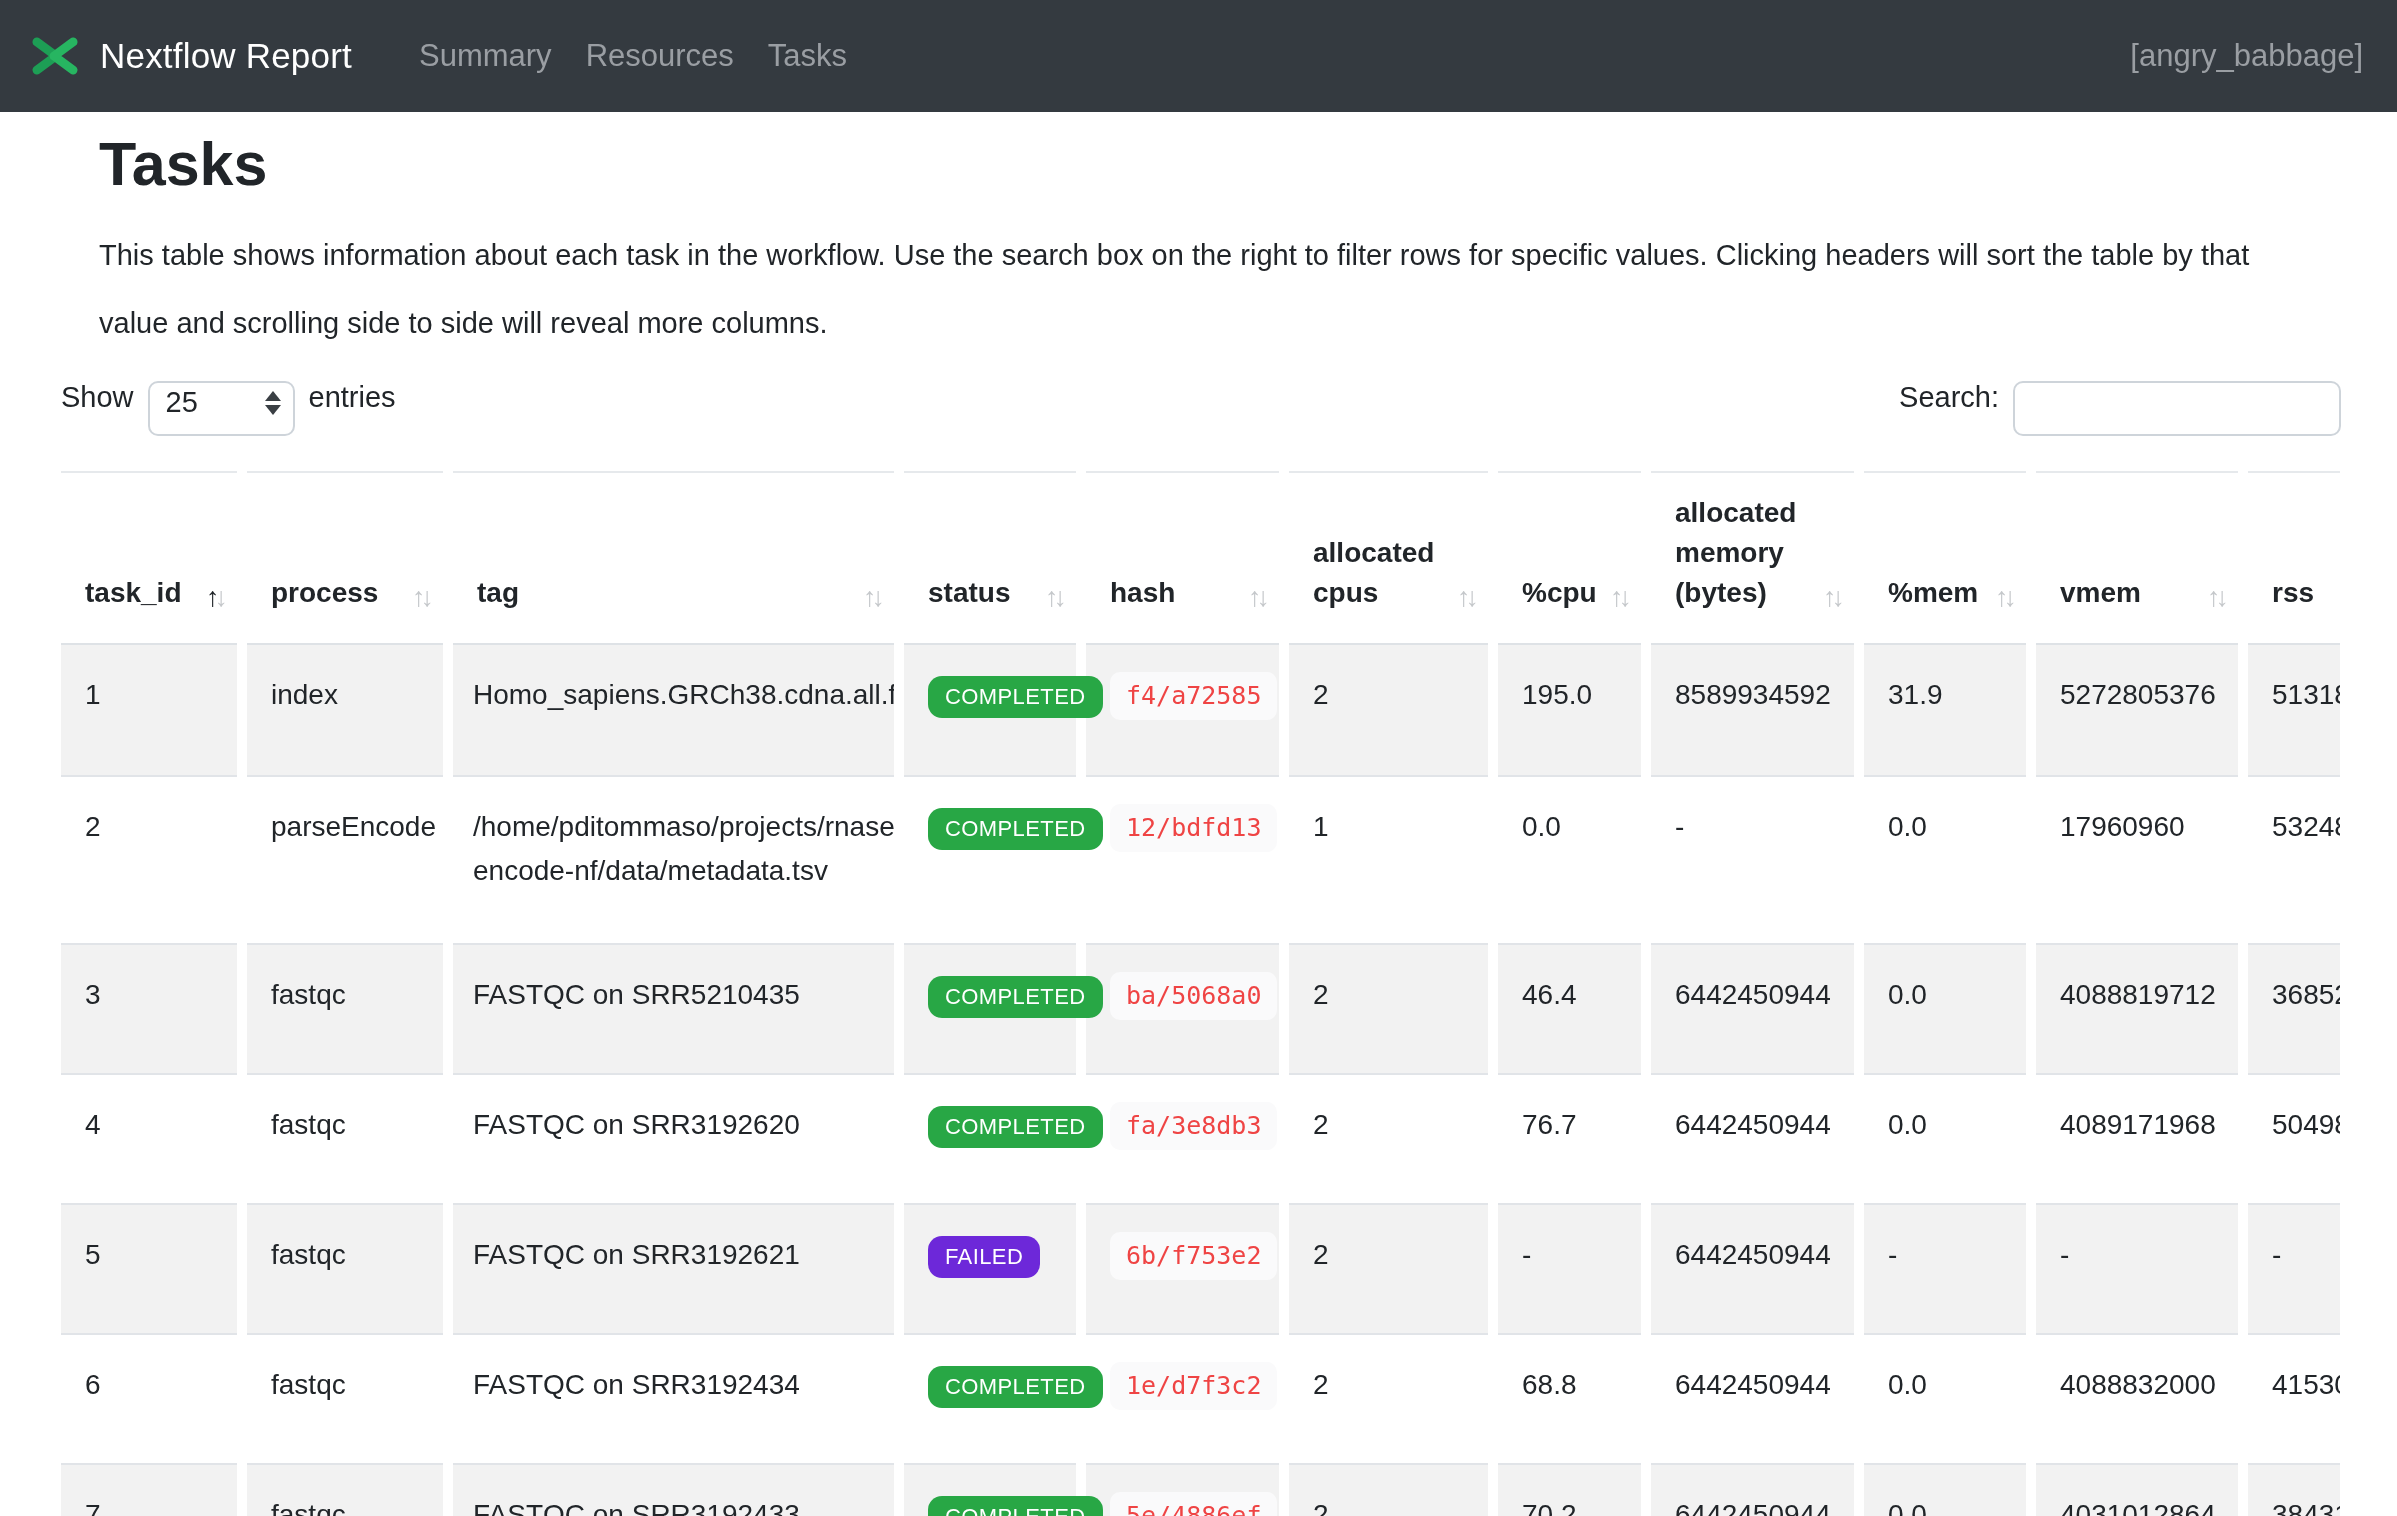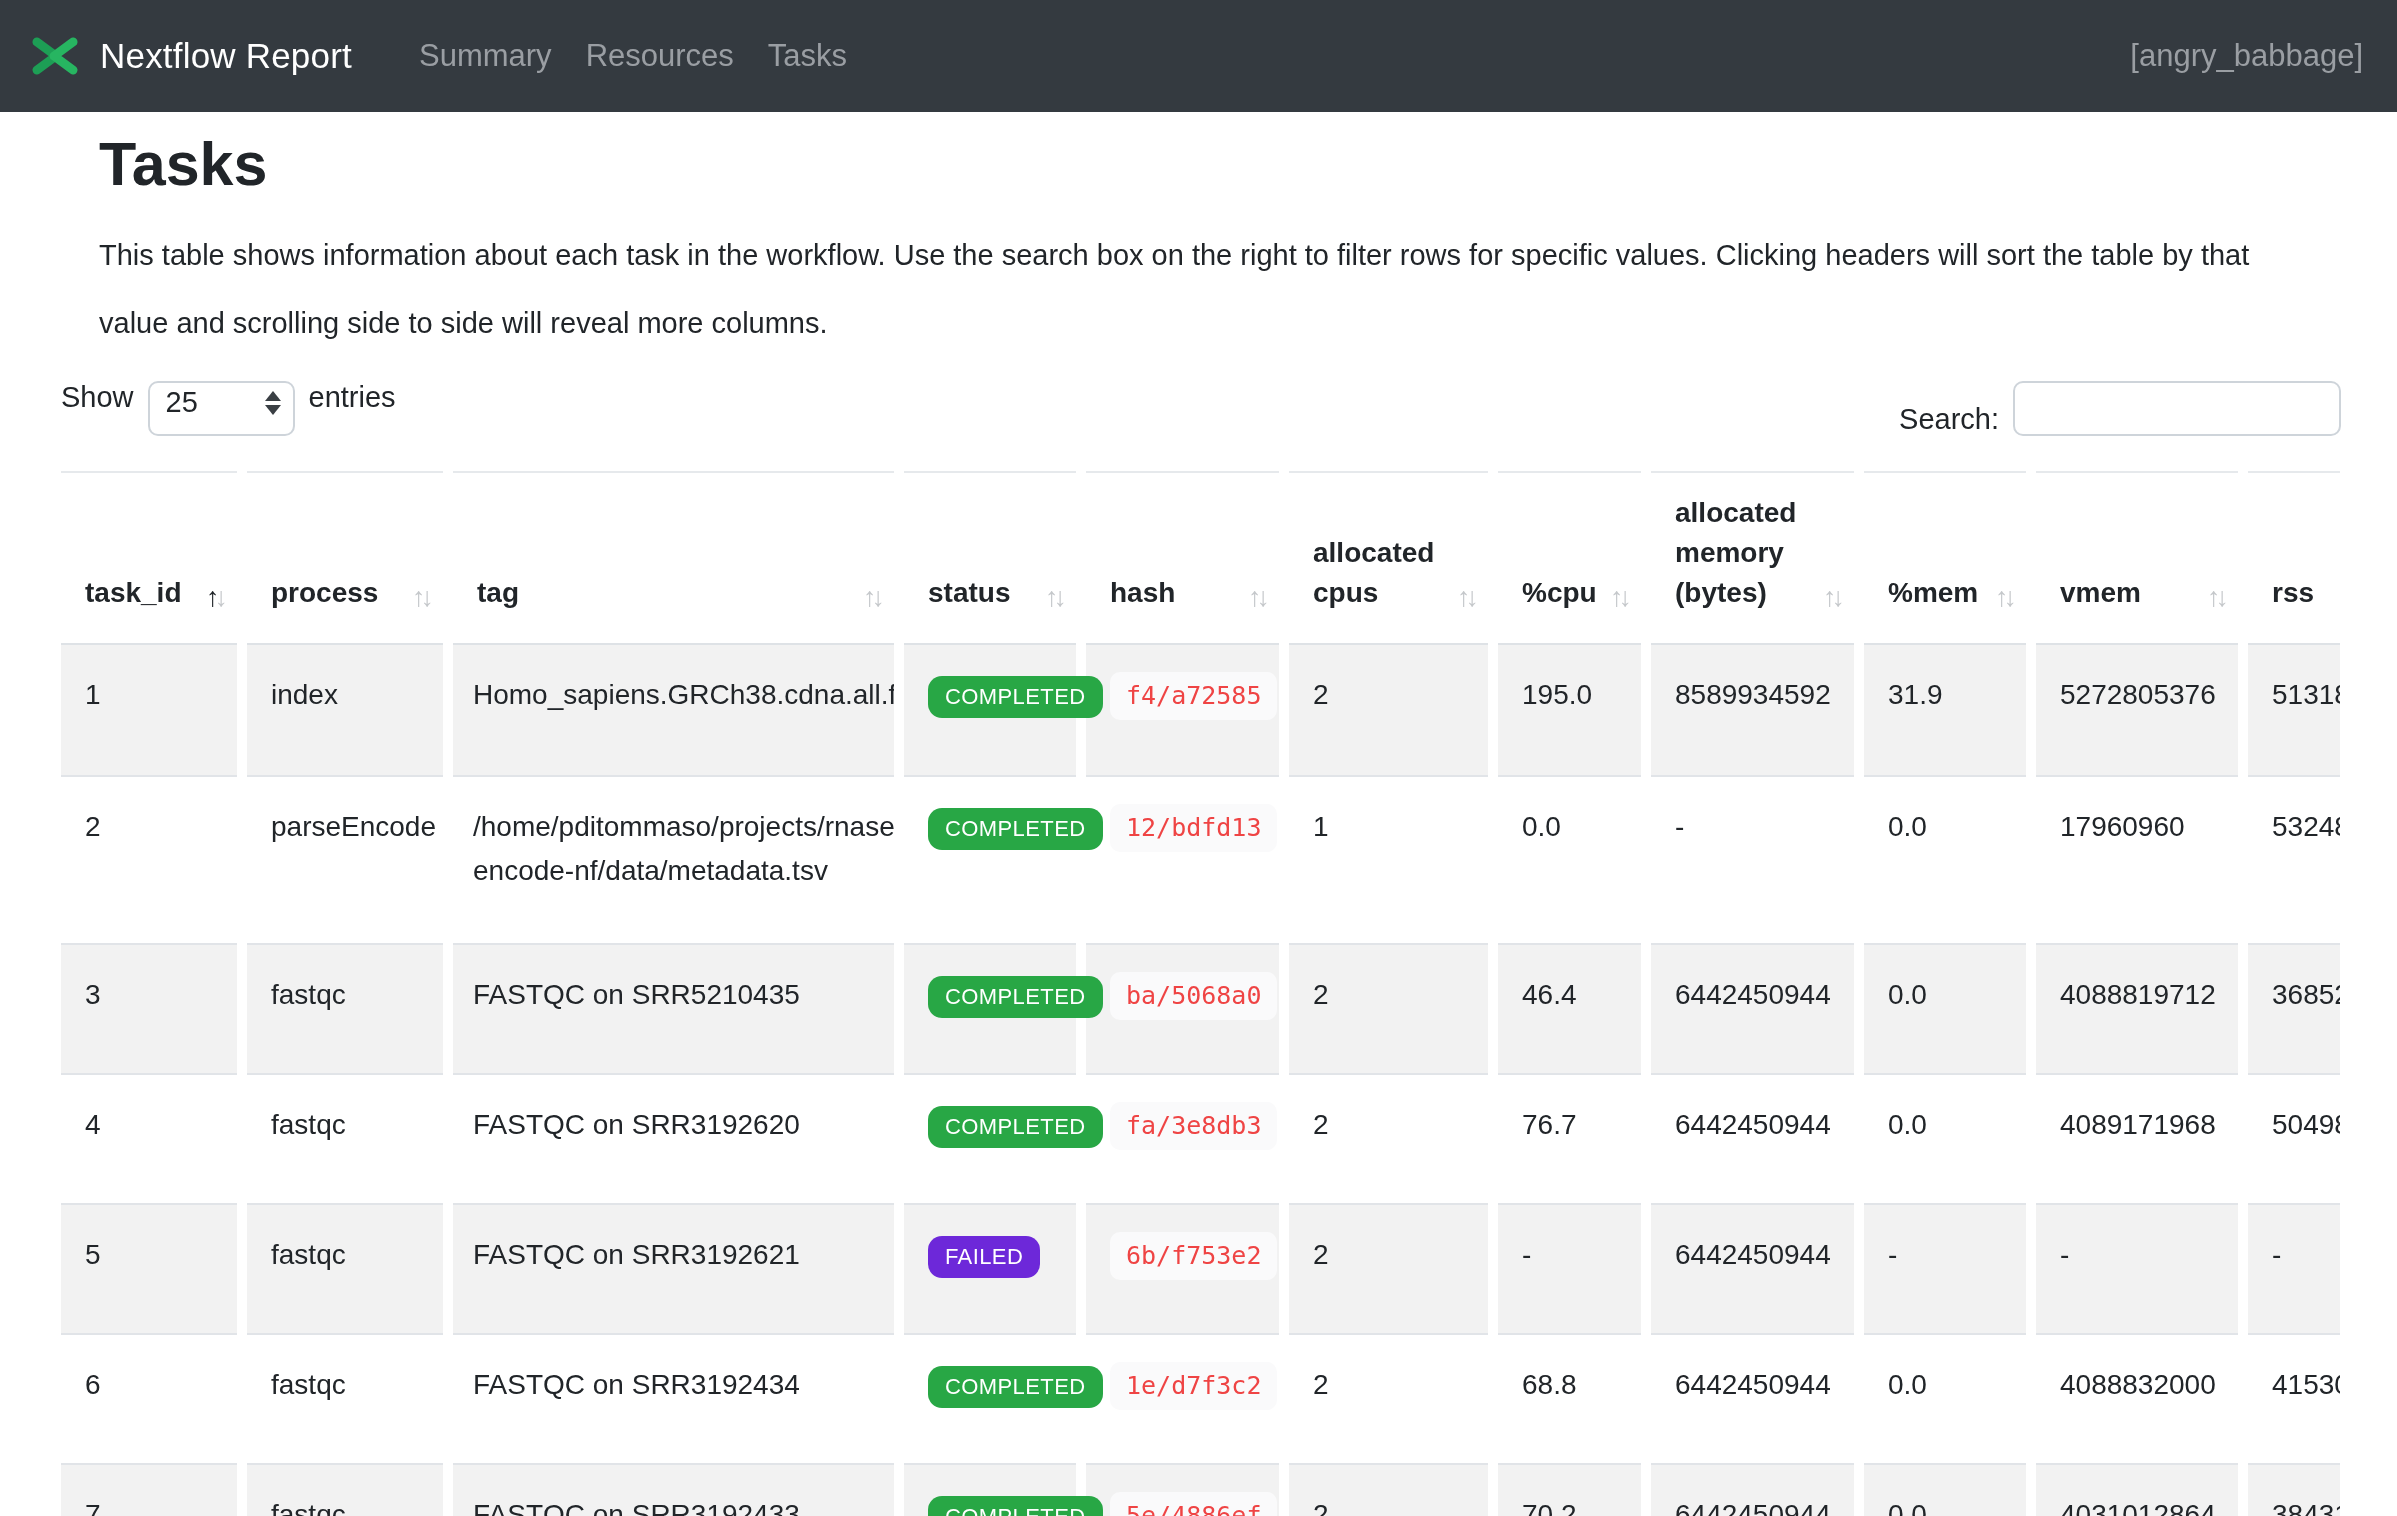--- a/index.html
+++ b/index.html
@@ -33,21 +33,21 @@
   .length-control { display: flex; align-items: flex-start; }
   .select-box {
     display: inline-flex; align-items: center; justify-content: space-between;
     width: 147px; height: 55px; margin: 0 14px; padding: 0 12px 12px 16px;
     border: 2px solid #ced4da; border-radius: 10px; background: #fff; cursor: default;
   }
   .select-box .val { font-size: 29px; color: #212529; }
   .spinner { display: inline-flex; flex-direction: column; align-items: center; }
   .spinner .tri-up { width: 0; height: 0; border-left: 8px solid transparent; border-right: 8px solid transparent; border-bottom: 10px solid #3a3f44; margin-bottom: 4px; }
   .spinner .tri-down { width: 0; height: 0; border-left: 8px solid transparent; border-right: 8px solid transparent; border-top: 10px solid #3a3f44; }
-  .search-control { display: flex; align-items: flex-end; }
+  .search-control { display: flex; align-items: flex-start; }
   .search-control label { font-size: 29px; margin-right: 14px; }
   .search-control input {
     width: 328px; height: 55px; border: 2px solid #ced4da; border-radius: 10px;
     font-size: 29px; padding: 0 16px; outline: none; font-family: "Liberation Sans", sans-serif;
   }
 
   
   .table-wrap { margin-left: 51px; margin-top: 35px; width: 2289px; overflow: hidden; }
   table.tasks {
     table-layout: fixed; width: 2424px;

